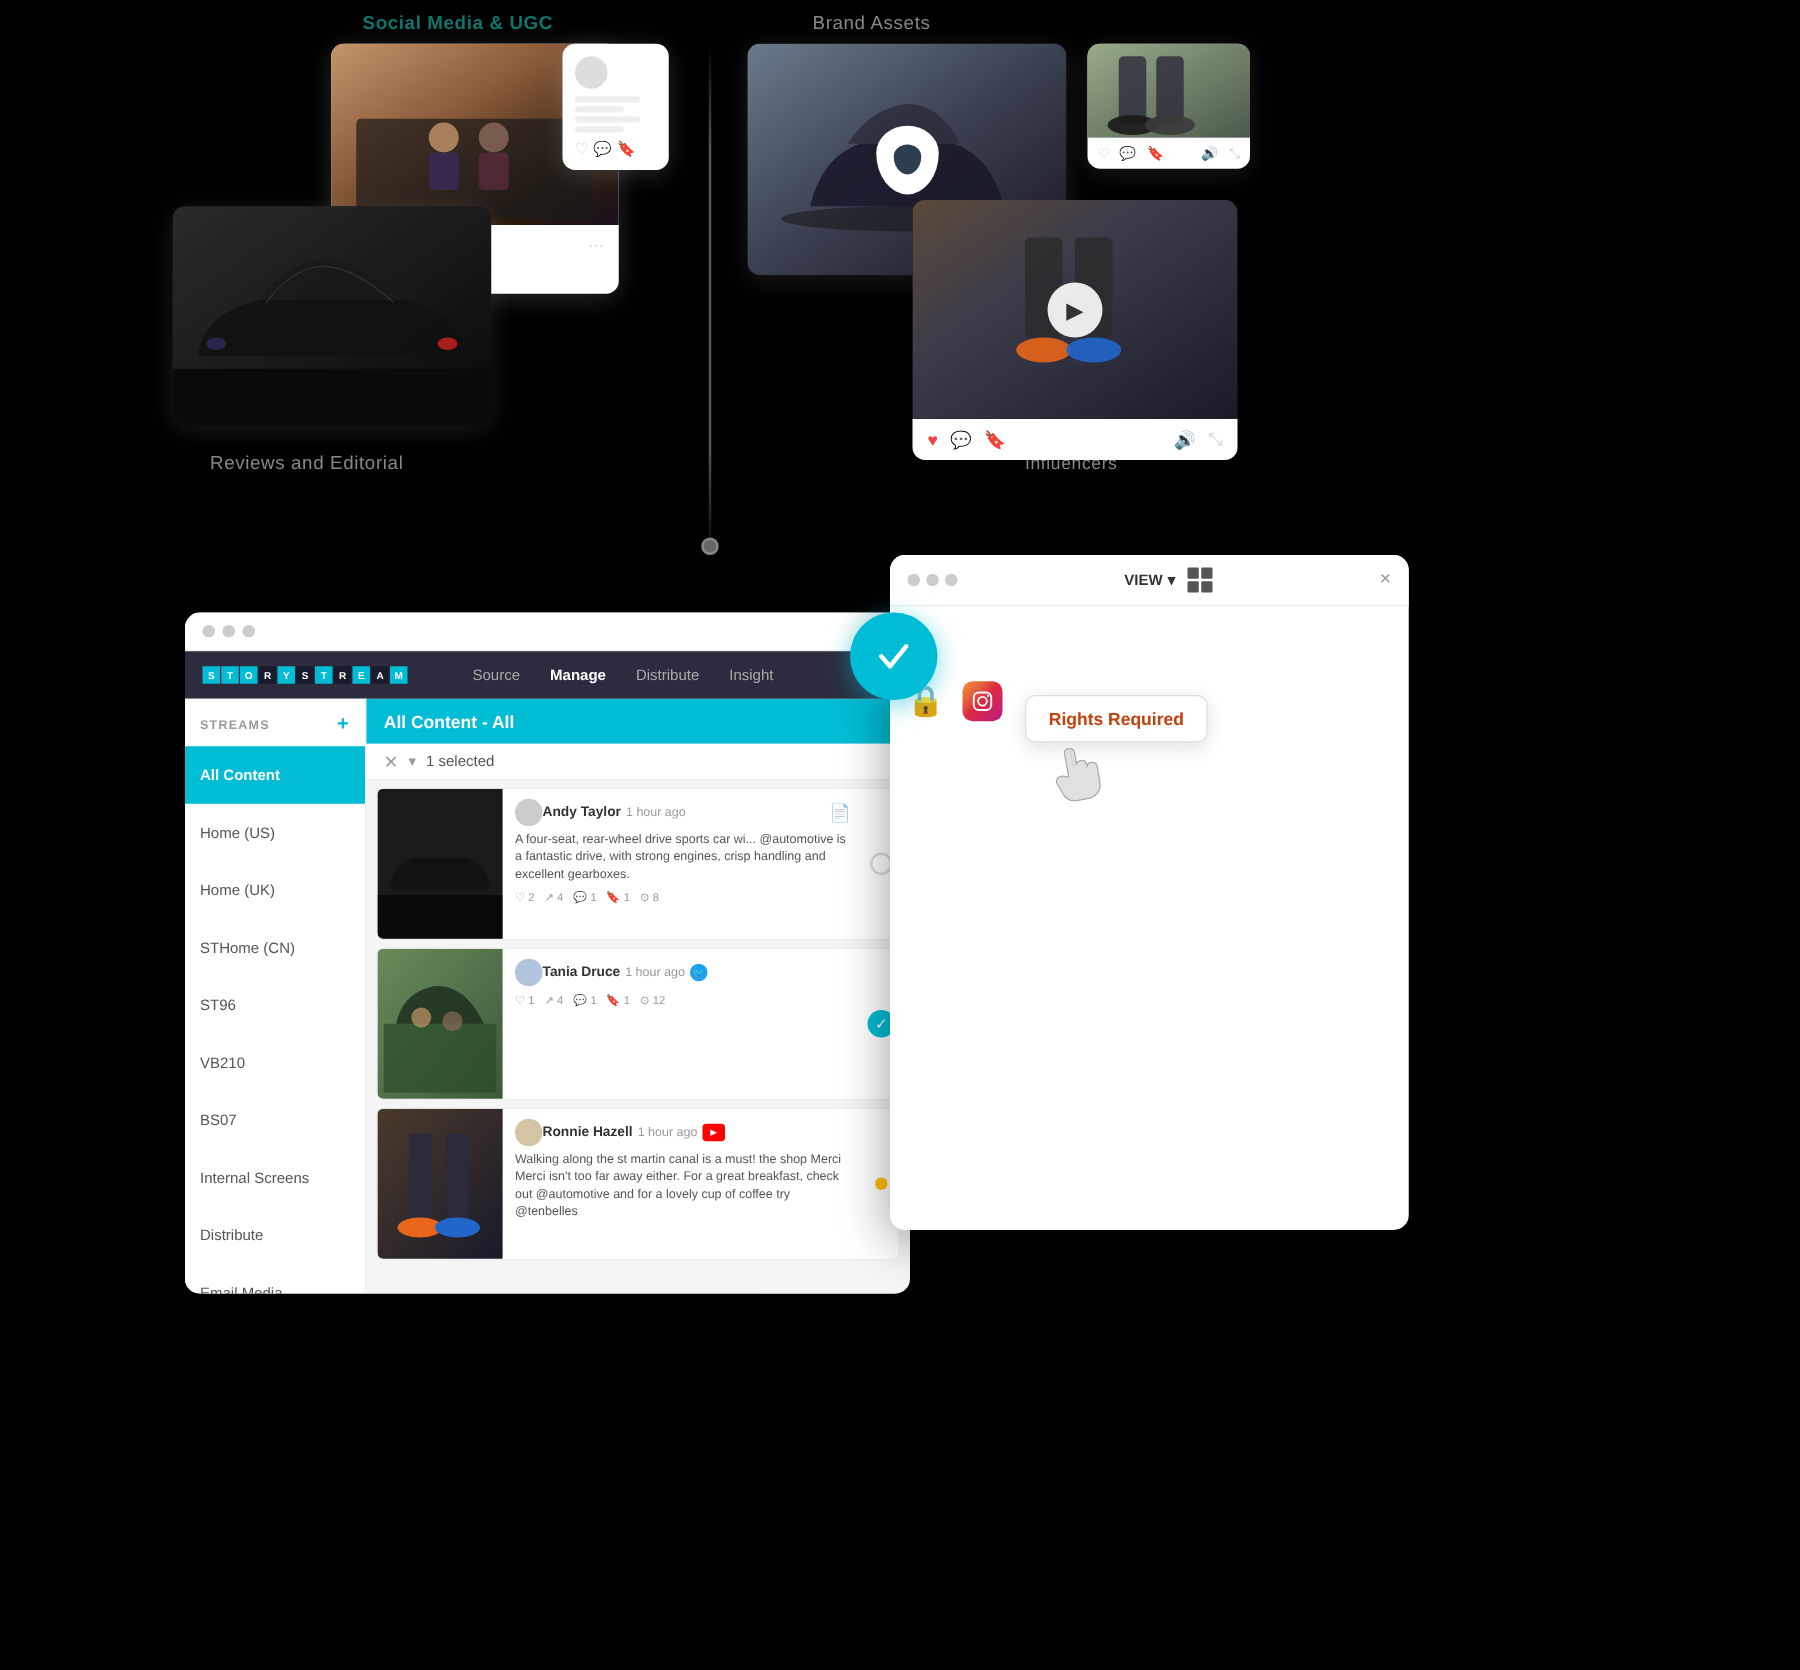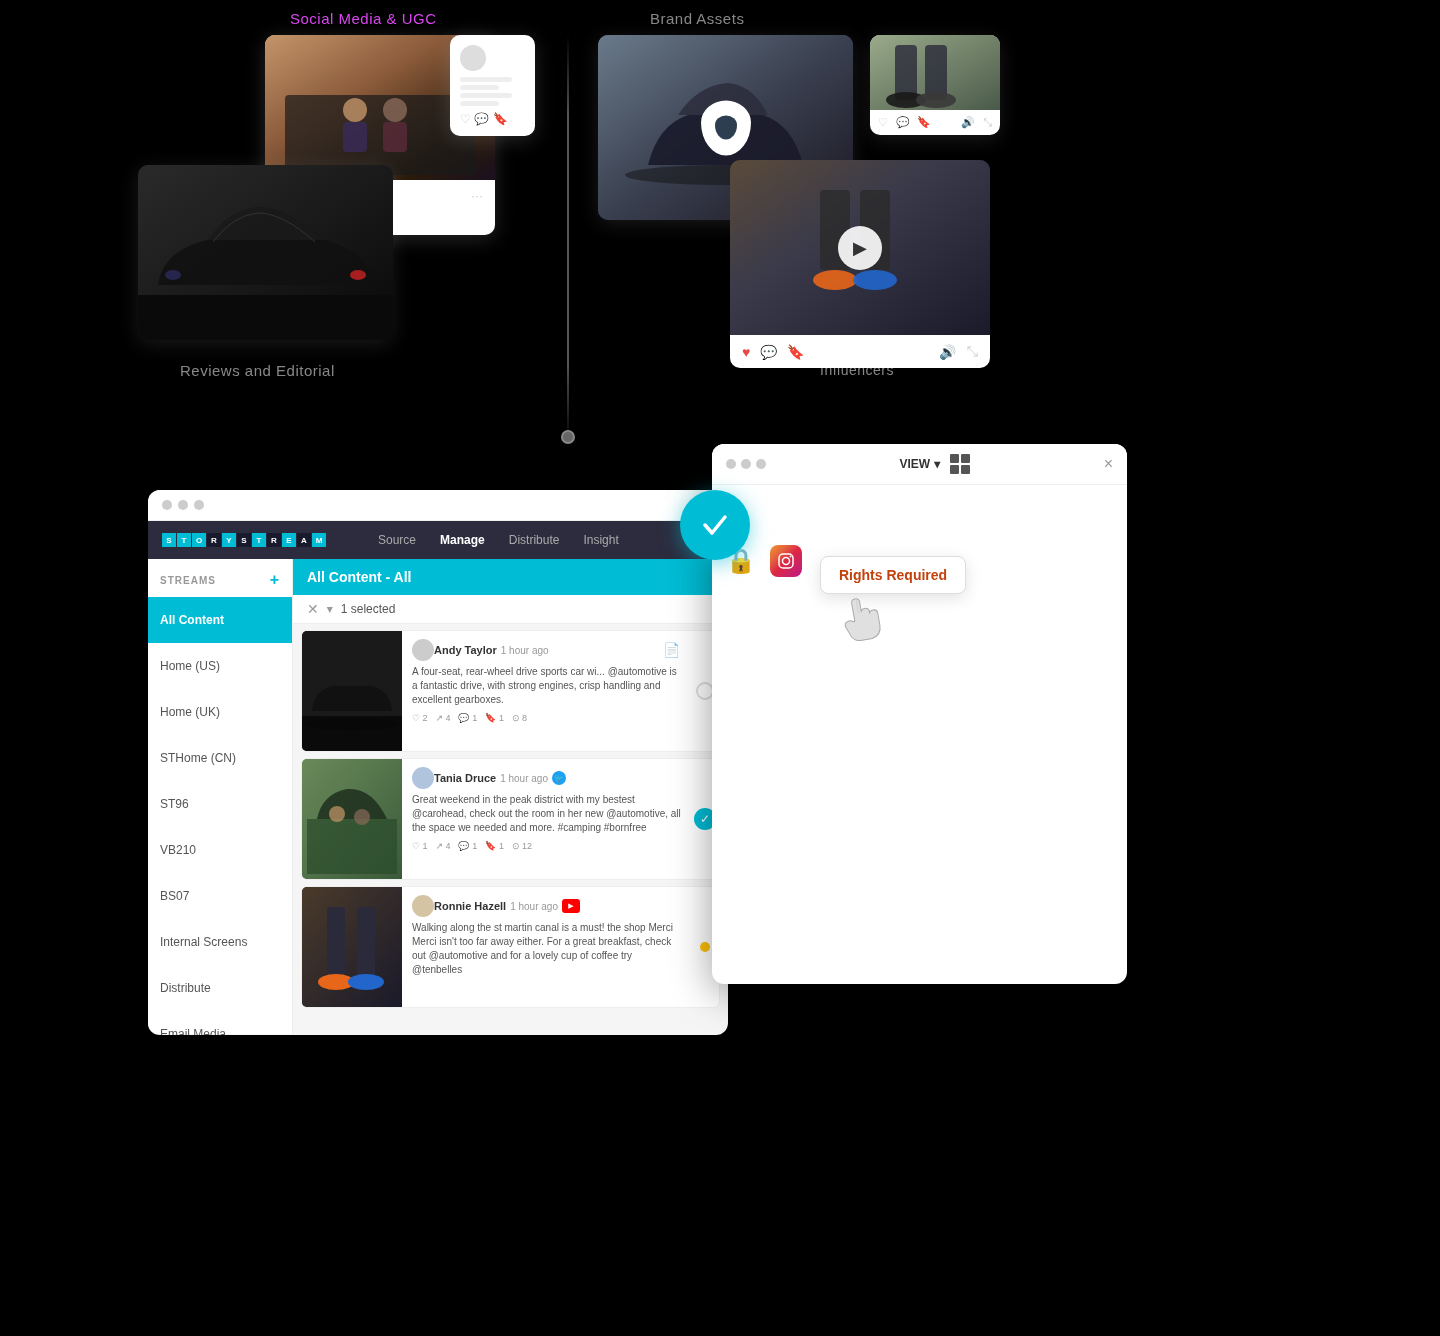--- a/index.html
+++ b/index.html
@@ -17,38 +17,38 @@
       width: 1440px;
       height: 1336px;
       background: #000;
     }
 
     
     .label-social {
       position: absolute;
       top: 10px;
       left: 290px;
-      color: #d946ef;
+      color: #0f766e;
       font-size: 15px;
-      font-weight: 400;
+      font-weight: 700;
       letter-spacing: 0.5px;
     }
     .label-brand {
       position: absolute;
       top: 10px;
       left: 650px;
       color: #888;
       font-size: 15px;
       font-weight: 500;
       letter-spacing: 0.5px;
     }
     .label-reviews {
       position: absolute;
       top: 362px;
-      left: 180px;
+      left: 168px;
       color: #888;
       font-size: 15px;
       font-weight: 500;
       letter-spacing: 0.5px;
     }
     .label-influencers {
       position: absolute;
       top: 362px;
       left: 820px;
       color: #888;
@@ -827,21 +827,20 @@
               <circle cx="60" cy="58" r="8" fill="#8a6a5a" opacity="0.7"></circle>
             </svg>
           </div>
           <div class="post-content">
             <div class="post-author">
               <div class="author-avatar" style="background:#b0c4de;"></div>
               <span class="author-name">Tania Druce</span>
               <span class="author-time">1 hour ago</span>
               <div class="twitter-icon" style="margin-left:4px;">🐦</div>
             </div>
-            <div class="post-text">Great weekend in the peak district with my bestest @carohead, check out the room in her new @automotive, all the space we needed and more. #camping #bornfree</div>
             <div class="post-stats">
               <span>♡ 1</span>
               <span>↗ 4</span>
               <span>💬 1</span>
               <span>🔖 1</span>
               <span>⊙ 12</span>
             </div>
           </div>
           <div class="post-check">
             <div class="check-full">✓</div>

